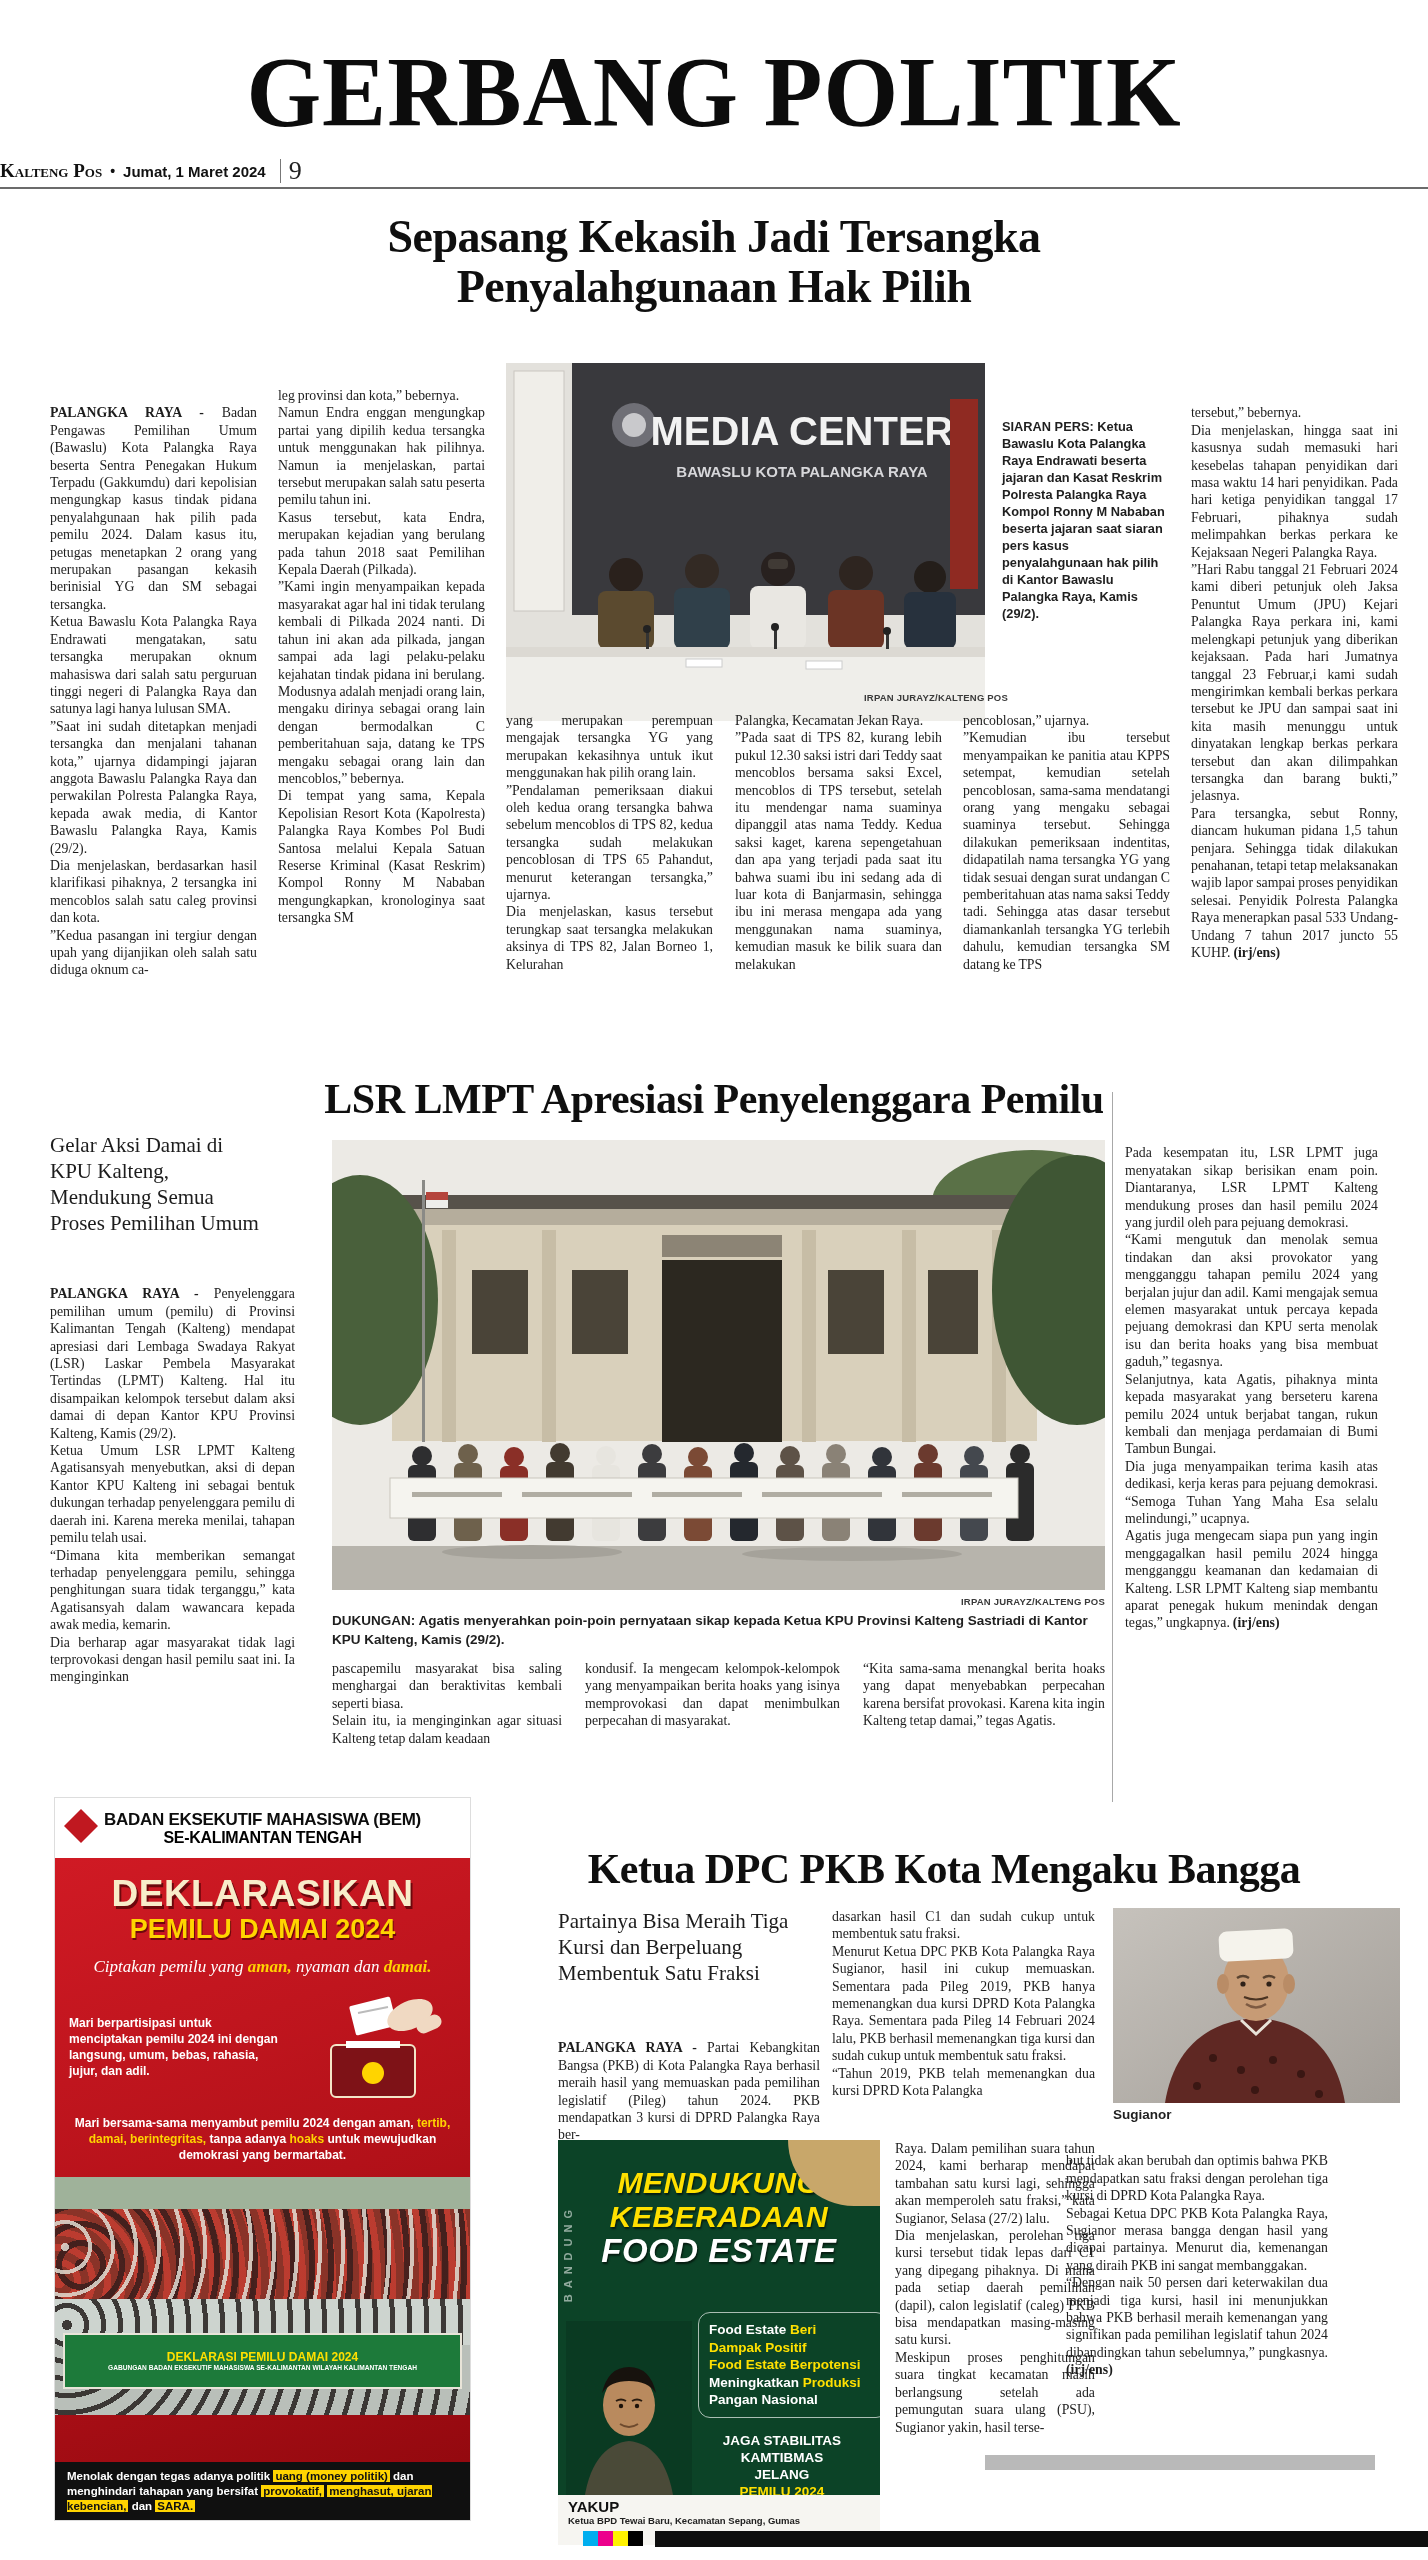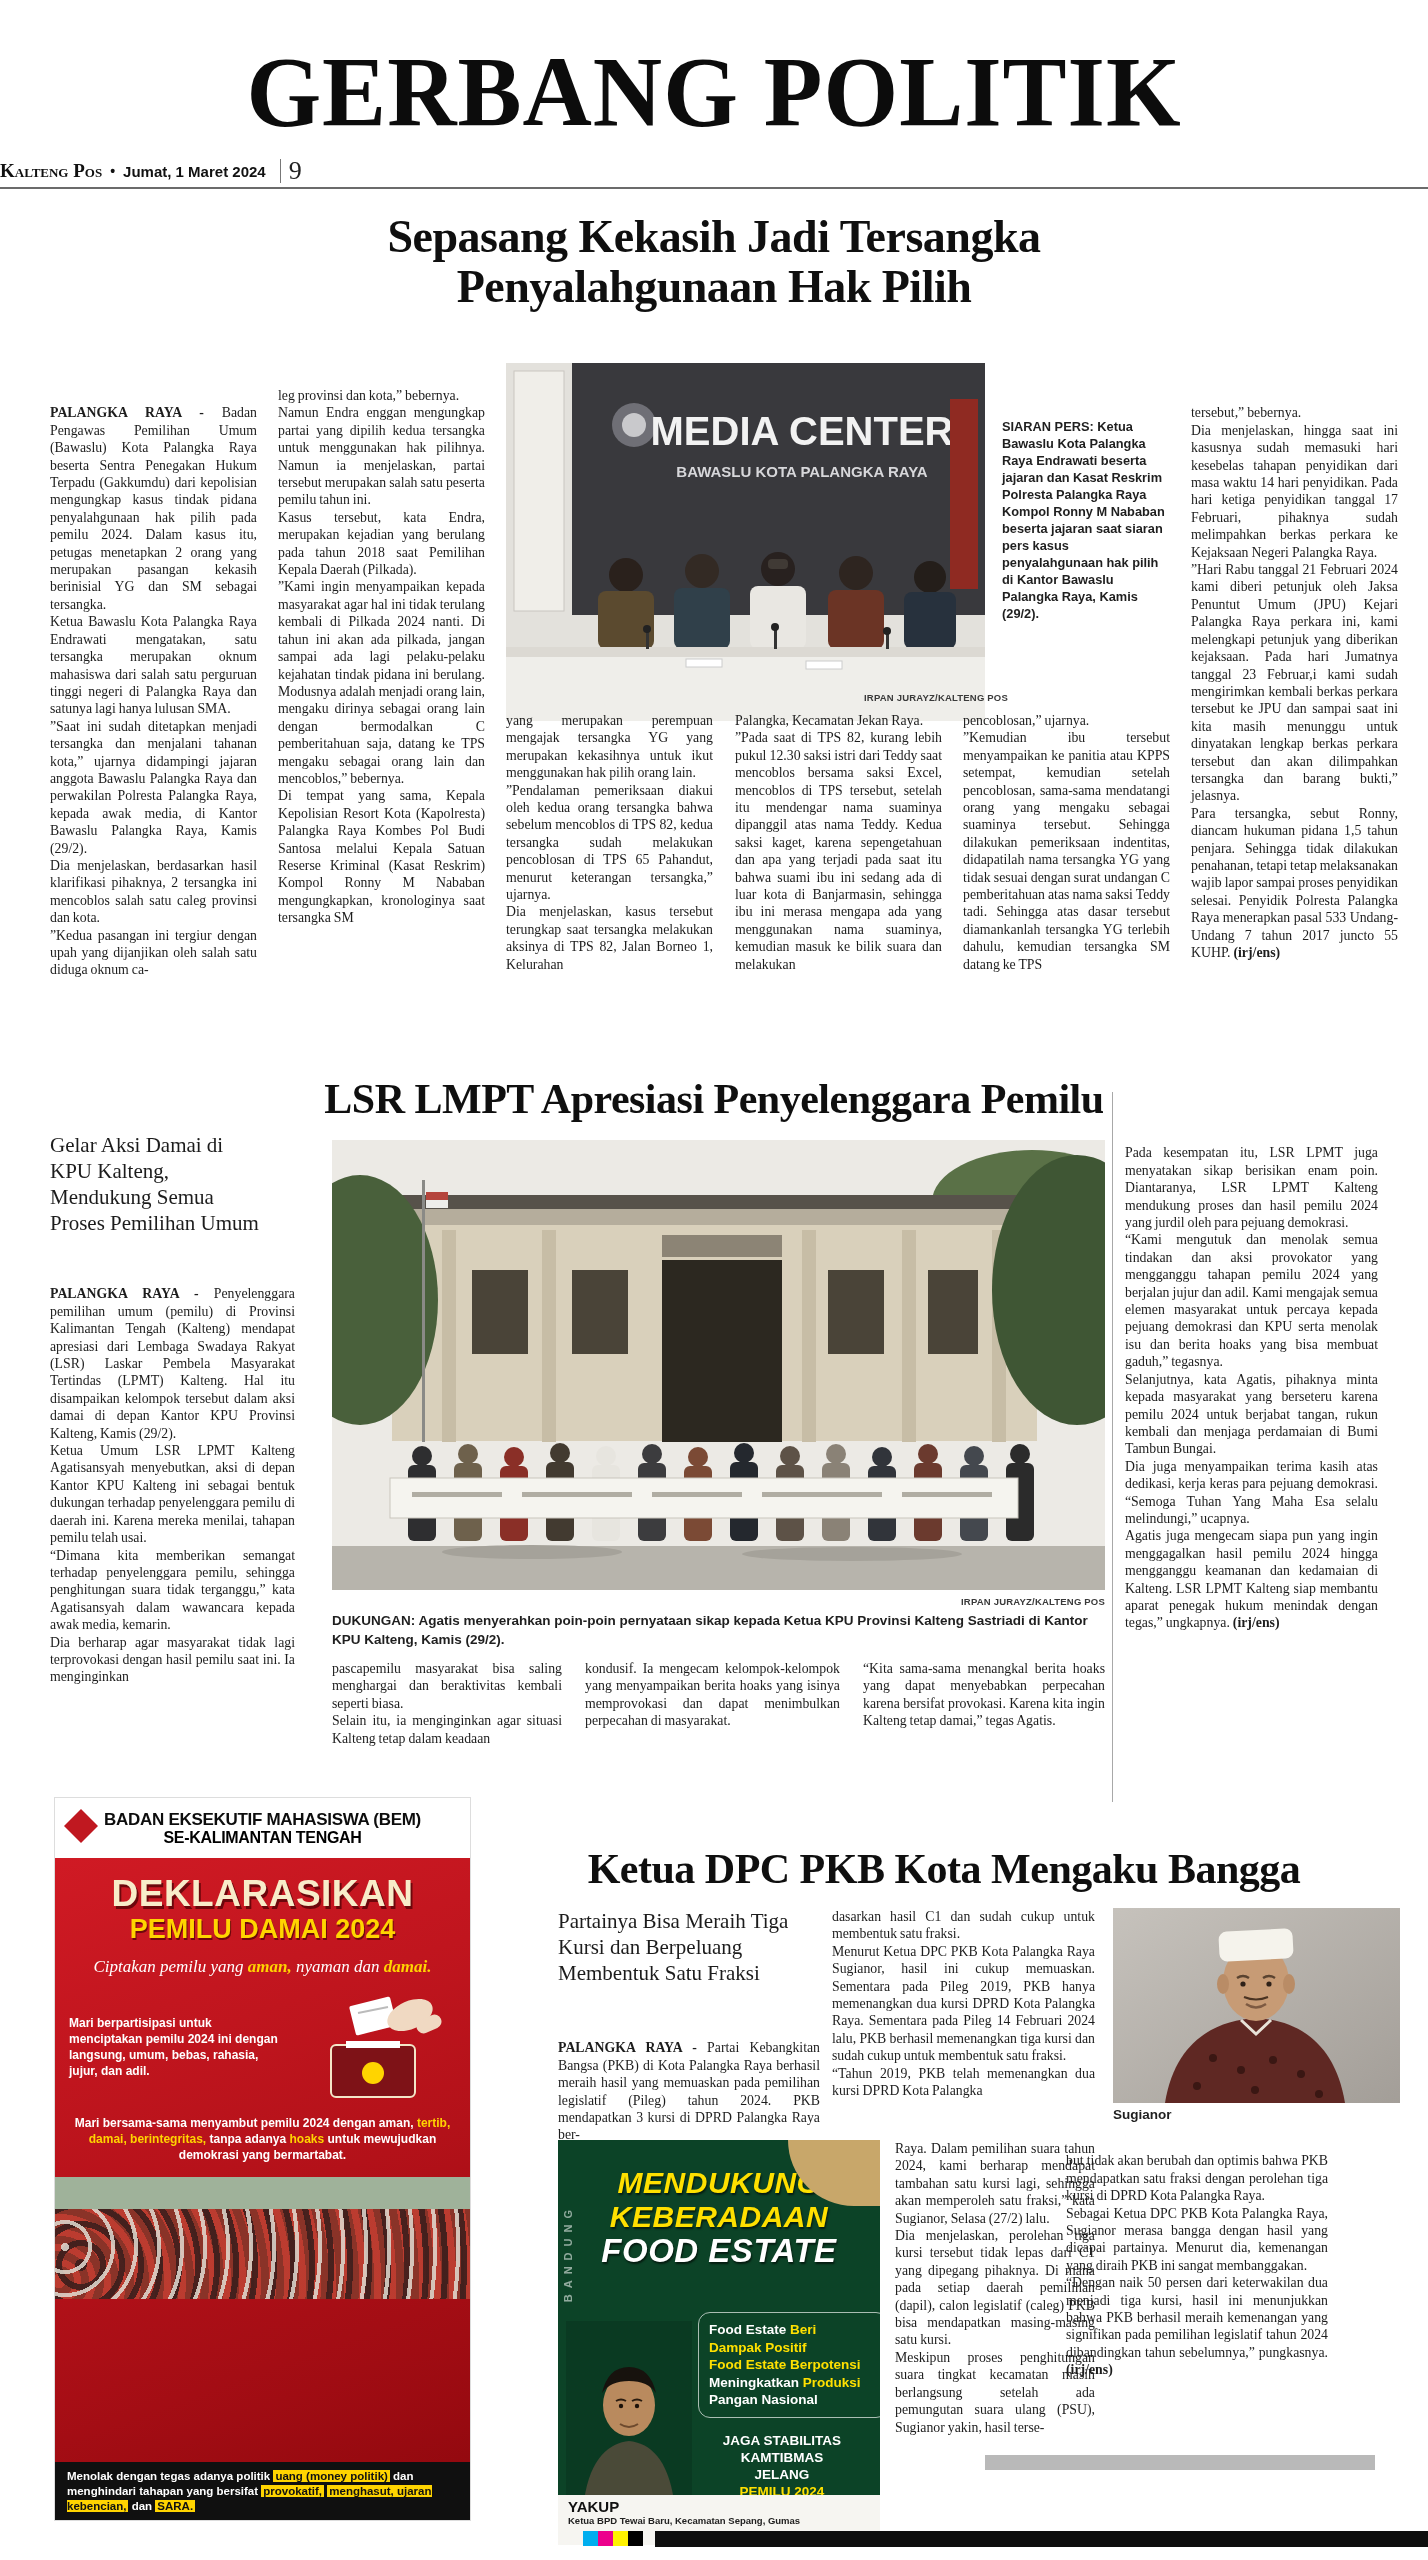--- a/index.html
+++ b/index.html
@@ -370,20 +370,26 @@
           <rect x="66" y="14" width="42" height="30" rx="2" fill="#ffffff" transform="rotate(-14 87 29)"></rect>
           <line x1="72" y1="26" x2="102" y2="20" stroke="#bbb" stroke-width="2"></line>
           <ellipse cx="124" cy="28" rx="24" ry="14" fill="#f0d9c2" transform="rotate(-24 124 28)"></ellipse>
           <rect x="130" y="30" width="26" height="14" rx="7" fill="#f0d9c2" transform="rotate(-24 143 37)"></rect>
         </svg>
       </div>
       <div class="bem-band">
         <span>Mari bersama-sama menyambut pemilu 2024 dengan aman, </span><span class="y">tertib, damai, berintegritas,</span><span> tanpa adanya </span><span class="y">hoaks</span><span> untuk mewujudkan demokrasi yang bermartabat.</span>
       </div>
       <div class="bem-strip1"></div>
+      <div class="bem-strip2">
+        <div class="bem-banner">
+          <div class="bem-banner-l1">DEKLARASI PEMILU DAMAI 2024</div>
+          <div class="bem-banner-l2">GABUNGAN BADAN EKSEKUTIF MAHASISWA SE-KALIMANTAN WILAYAH KALIMANTAN TENGAH</div>
+        </div>
+      </div>
     </div>
     <div class="bem-foot">
       <div class="bem-foot-text">
         <span>Menolak dengan tegas adanya politik </span><mark>uang (money politik)</mark><span> dan menghindari tahapan yang bersifat </span><mark>provokatif,</mark><span> </span><mark>menghasut, ujaran kebencian,</mark><span> dan </span><mark>SARA.</mark>
       </div>
     </div>
   </div>
 
   <div class="abs food" style="left:558px;top:2140px;width:322px;height:405px;">
     <div class="food-corner"></div>

